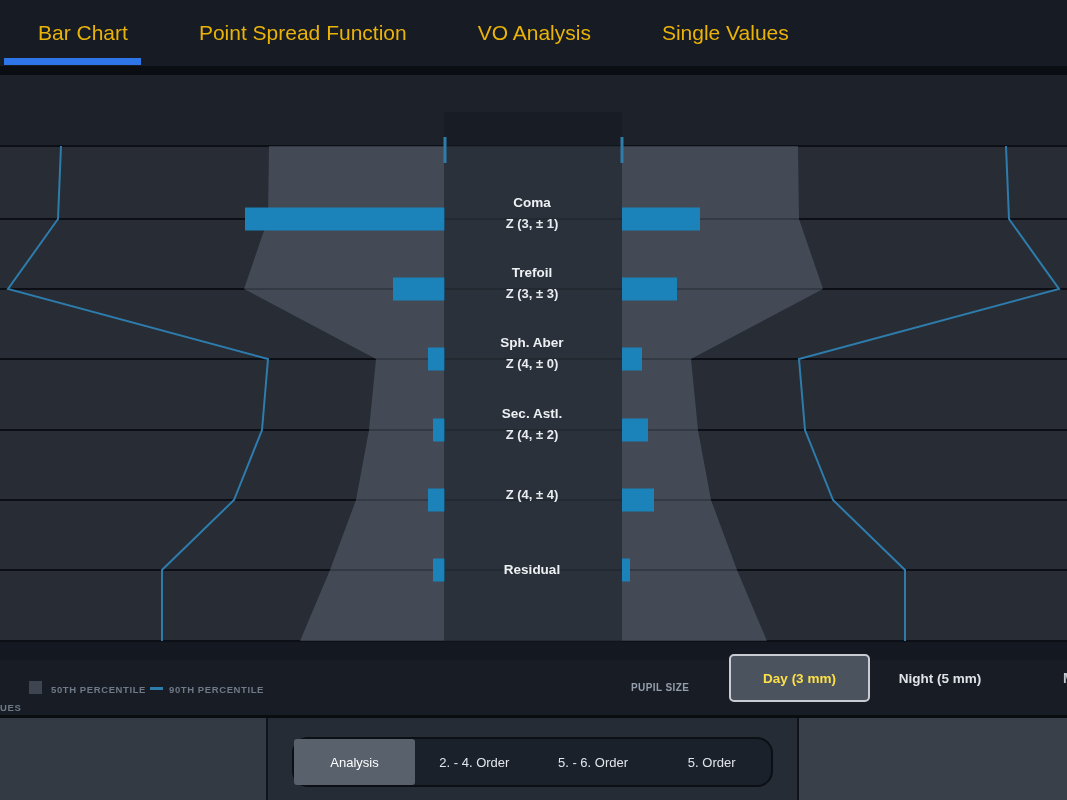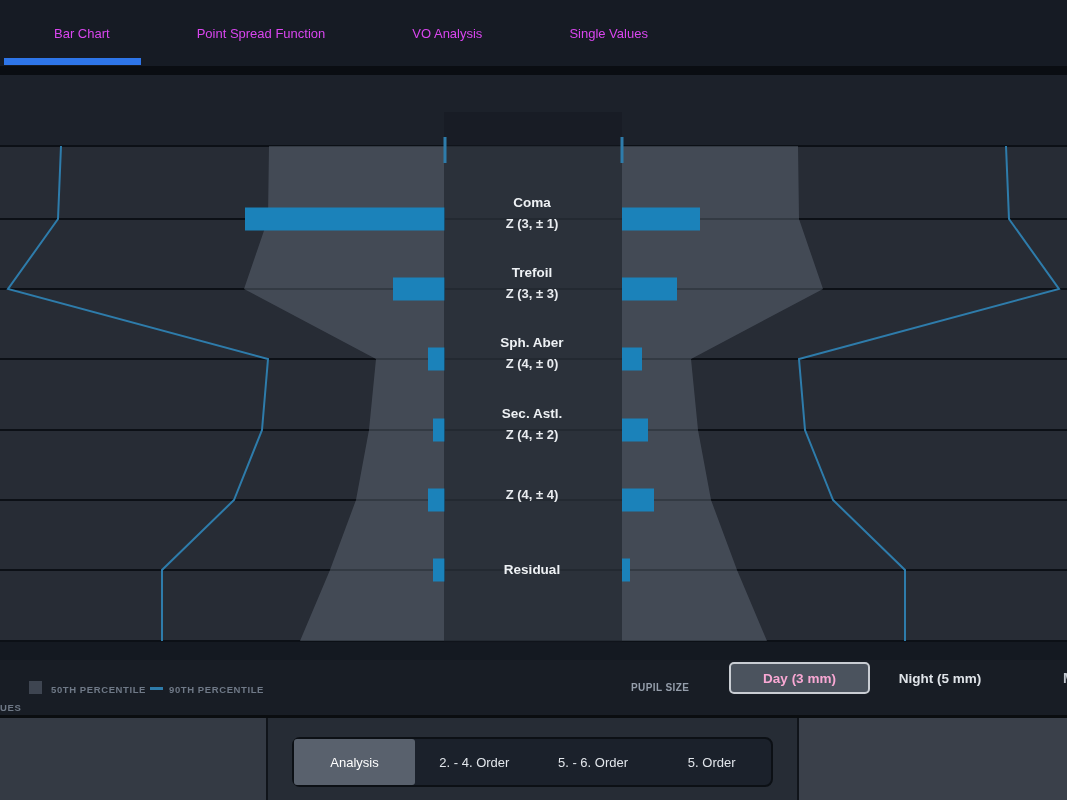--- a/index.html
+++ b/index.html
@@ -3,21 +3,21 @@
 <meta charset="utf-8">
 <style>
   html,body{margin:0;padding:0;background:#0a0d12;}
   *{box-sizing:border-box;}
   body{font-family:"Liberation Sans", sans-serif; -webkit-font-smoothing:antialiased;}
   #app{position:relative;width:1067px;height:800px;overflow:hidden;background:#0a0d12;}
 
   
   #nav{position:relative;width:100%;height:66px;background:#161b24;display:flex;align-items:center;
        padding-left:38px;gap:71px;}
-  .nav-tab{font-size:13px;color:#d946ef;cursor:default;white-space:nowrap;margin-left:16px;}
+  .nav-tab{font-size:21px;color:#eab308;cursor:default;white-space:nowrap;}
   #nav-underline{position:absolute;left:4px;bottom:1px;width:137px;height:7px;}
   #strip{width:100%;height:9px;background:#0a0d12;}
 
   
   #chart{position:relative;width:1067px;height:640px;}
   .band{position:absolute;left:0;width:100%;}
   #band-top{top:0;height:71px;background:#1c212a;}
   #band-rows{top:71px;height:495px;background:#272c35;}
   #band-sub{top:566px;height:19px;background:#141921;}
   #band-legend{top:585px;height:55px;background:#181d25;}
@@ -34,34 +34,34 @@
                color:#6f7987;line-height:13px;z-index:6;white-space:nowrap;}
   #legend-clipped{left:0;top:608px;margin-top:18px;}
   #legend-sq{position:absolute;left:29px;top:606px;width:13px;height:13px;z-index:6;}
   #legend-50{left:51px;top:608px;}
   #legend-dash{position:absolute;left:150px;top:612px;width:13px;height:3px;z-index:6;}
   #legend-90{left:169px;top:608px;}
 
   
   #pupil-label{position:absolute;left:631px;top:607px;font-size:10px;font-weight:700;
                letter-spacing:.4px;color:#959eab;z-index:6;}
-  #btn-day{position:absolute;left:729px;top:579px;width:141px;height:32px;background:#4b535e;
-           border:2px solid #c9cdd3;border-radius:5px;color:#f9a8d4;font-weight:700;font-size:13.5px;
-           display:flex;align-items:center;justify-content:center;z-index:6;margin-top:8px;}
+  #btn-day{position:absolute;left:729px;top:579px;width:141px;height:48px;background:#4b535e;
+           border:2px solid #c9cdd3;border-radius:5px;color:#fde047;font-weight:700;font-size:13.5px;
+           display:flex;align-items:center;justify-content:center;z-index:6;}
   #btn-night{position:absolute;left:870px;top:579px;width:140px;height:48px;color:#dfe3e8;
              font-weight:700;font-size:13.5px;display:flex;align-items:center;justify-content:center;z-index:6;}
   #btn-clip{position:absolute;left:1063px;top:592px;width:4px;height:22px;overflow:hidden;
             color:#c3c9d1;font-weight:700;font-size:14px;line-height:22px;z-index:6;}
 
   
   #panel{position:relative;width:100%;height:85px;border-top:3px solid #0a0d10;background:#262c35;}
   #panel-left{position:absolute;left:0;top:0;width:268px;height:100%;background:#343a44;border-right:2px solid #10141a;}
   #panel-right{position:absolute;left:797px;top:0;width:270px;height:100%;background:#3a404a;border-left:2px solid #10141a;}
   #order-bar{position:absolute;left:292px;top:19px;width:481px;height:50px;background:#1b212b;
-             border:2px solid #0c1015;border-radius:8px;display:flex;z-index:3;}
+             border:2px solid #0c1015;border-radius:16px;display:flex;z-index:3;}
   .order-tab{flex:1;display:flex;align-items:center;justify-content:center;font-size:13px;color:#e2e6eb;}
   .order-tab.sel{flex:0 0 121px;background:#59616d;border-radius:3px;color:#ffffff;}
 </style>
 </head>
 <body>
 
 <div id="app">
 
   <div id="nav">
     <span class="nav-tab">Bar Chart</span>

